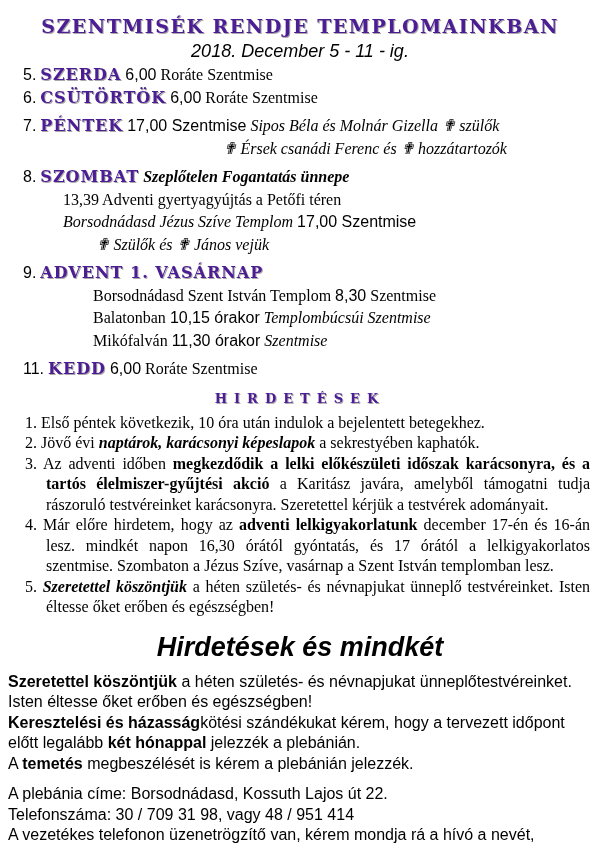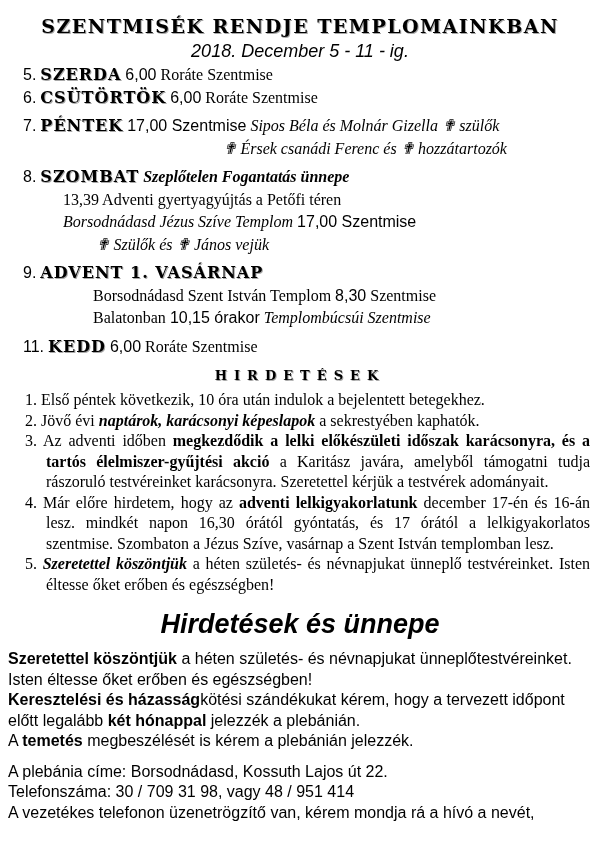--- a/index.html
+++ b/index.html
@@ -11,21 +11,21 @@
     box-sizing:border-box;
     padding:14px 8px 0 8px;
     overflow:hidden;
     font-family:"Liberation Serif","DejaVu Serif",serif;
     font-size:16px;
   }
   
   .deco{
     font-family:"DejaVu Serif","Liberation Serif",serif;
     font-weight:700;
-    color:#000000;
+    color:#4c1d95;
     text-shadow:1px 1px 0 #a9a9a9;
     letter-spacing:1px;
   }
   .title{
     text-align:center;
     font-size:19px;
     letter-spacing:1.5px;
     line-height:24px;
   }
   .subtitle{
@@ -141,41 +141,46 @@
     <div class="row ind3">
       <span class="serif">Borsodnádasd Szent István Templom</span>
       <span class="sans">8,30</span>
       <span class="serif">Szentmise</span>
     </div>
     <div class="row ind3">
       <span class="serif">Balatonban</span>
       <span class="sans">10,15 órakor</span>
       <span class="serif it">Templombúcsúi Szentmise</span>
     </div>
+    <div class="row ind3">
+      <span class="serif">Mikófalván</span>
+      <span class="sans">11,30 órakor</span>
+      <span class="serif it">Szentmise</span>
+    </div>
 
     <div class="row gap">
       <span class="num">11.</span>
       <span class="deco dayname">KEDD</span>
       <span class="sans">6,00</span>
       <span class="serif">Roráte Szentmise</span>
     </div>
 
   </div>
 
   <div class="hird-head deco">HIRDETÉSEK</div>
 
   <div>
     <p class="ann"><span>1. Első péntek következik, 10 óra után indulok a bejelentett betegekhez.</span></p>
     <p class="ann"><span>2. Jövő évi </span><b class="bit">naptárok, karácsonyi képeslapok</b><span> a sekrestyében kaphatók.</span></p>
     <p class="ann"><span>3. Az adventi időben </span><b>megkezdődik a lelki előkészületi időszak karácsonyra, és a tartós élelmiszer-gyűjtési akció</b><span> a Karitász javára, amelyből támogatni tudja rászoruló testvéreinket karácsonyra. Szeretettel kérjük a testvérek adományait.</span></p>
     <p class="ann"><span>4. Már előre hirdetem, hogy az </span><b>adventi lelkigyakorlatunk</b><span> december 17-én és 16-án lesz. mindkét napon 16,30 órától gyóntatás, és 17 órától a lelkigyakorlatos szentmise. Szombaton a Jézus Szíve, vasárnap a Szent István templomban lesz.</span></p>
     <p class="ann"><span>5. </span><b class="bit">Szeretettel köszöntjük</b><span> a héten születés- és névnapjukat ünneplő testvéreinket. Isten éltesse őket erőben és egészségben!</span></p>
   </div>
 
-  <div class="req-head">Hirdetések és ünnepe</div>
+  <div class="req-head">Hirdetések és mindkét</div>
 
   <div>
     <div class="req-line"><b>Szeretettel köszöntjük</b><span> a héten születés- és névnapjukat ünneplőtestvéreinket.</span></div>
     <div class="req-line"><span>Isten éltesse őket erőben és egészségben!</span></div>
     <div class="req-line"><b>Keresztelési és házasság</b><span>kötési szándékukat kérem, hogy a tervezett időpont</span></div>
     <div class="req-line"><span>előtt legalább </span><b>két hónappal</b><span> jelezzék a plebánián.</span></div>
     <div class="req-line"><span>A </span><b>temetés</b><span> megbeszélését is kérem a plebánián jelezzék.</span></div>
   </div>
 
   <div class="contact">

